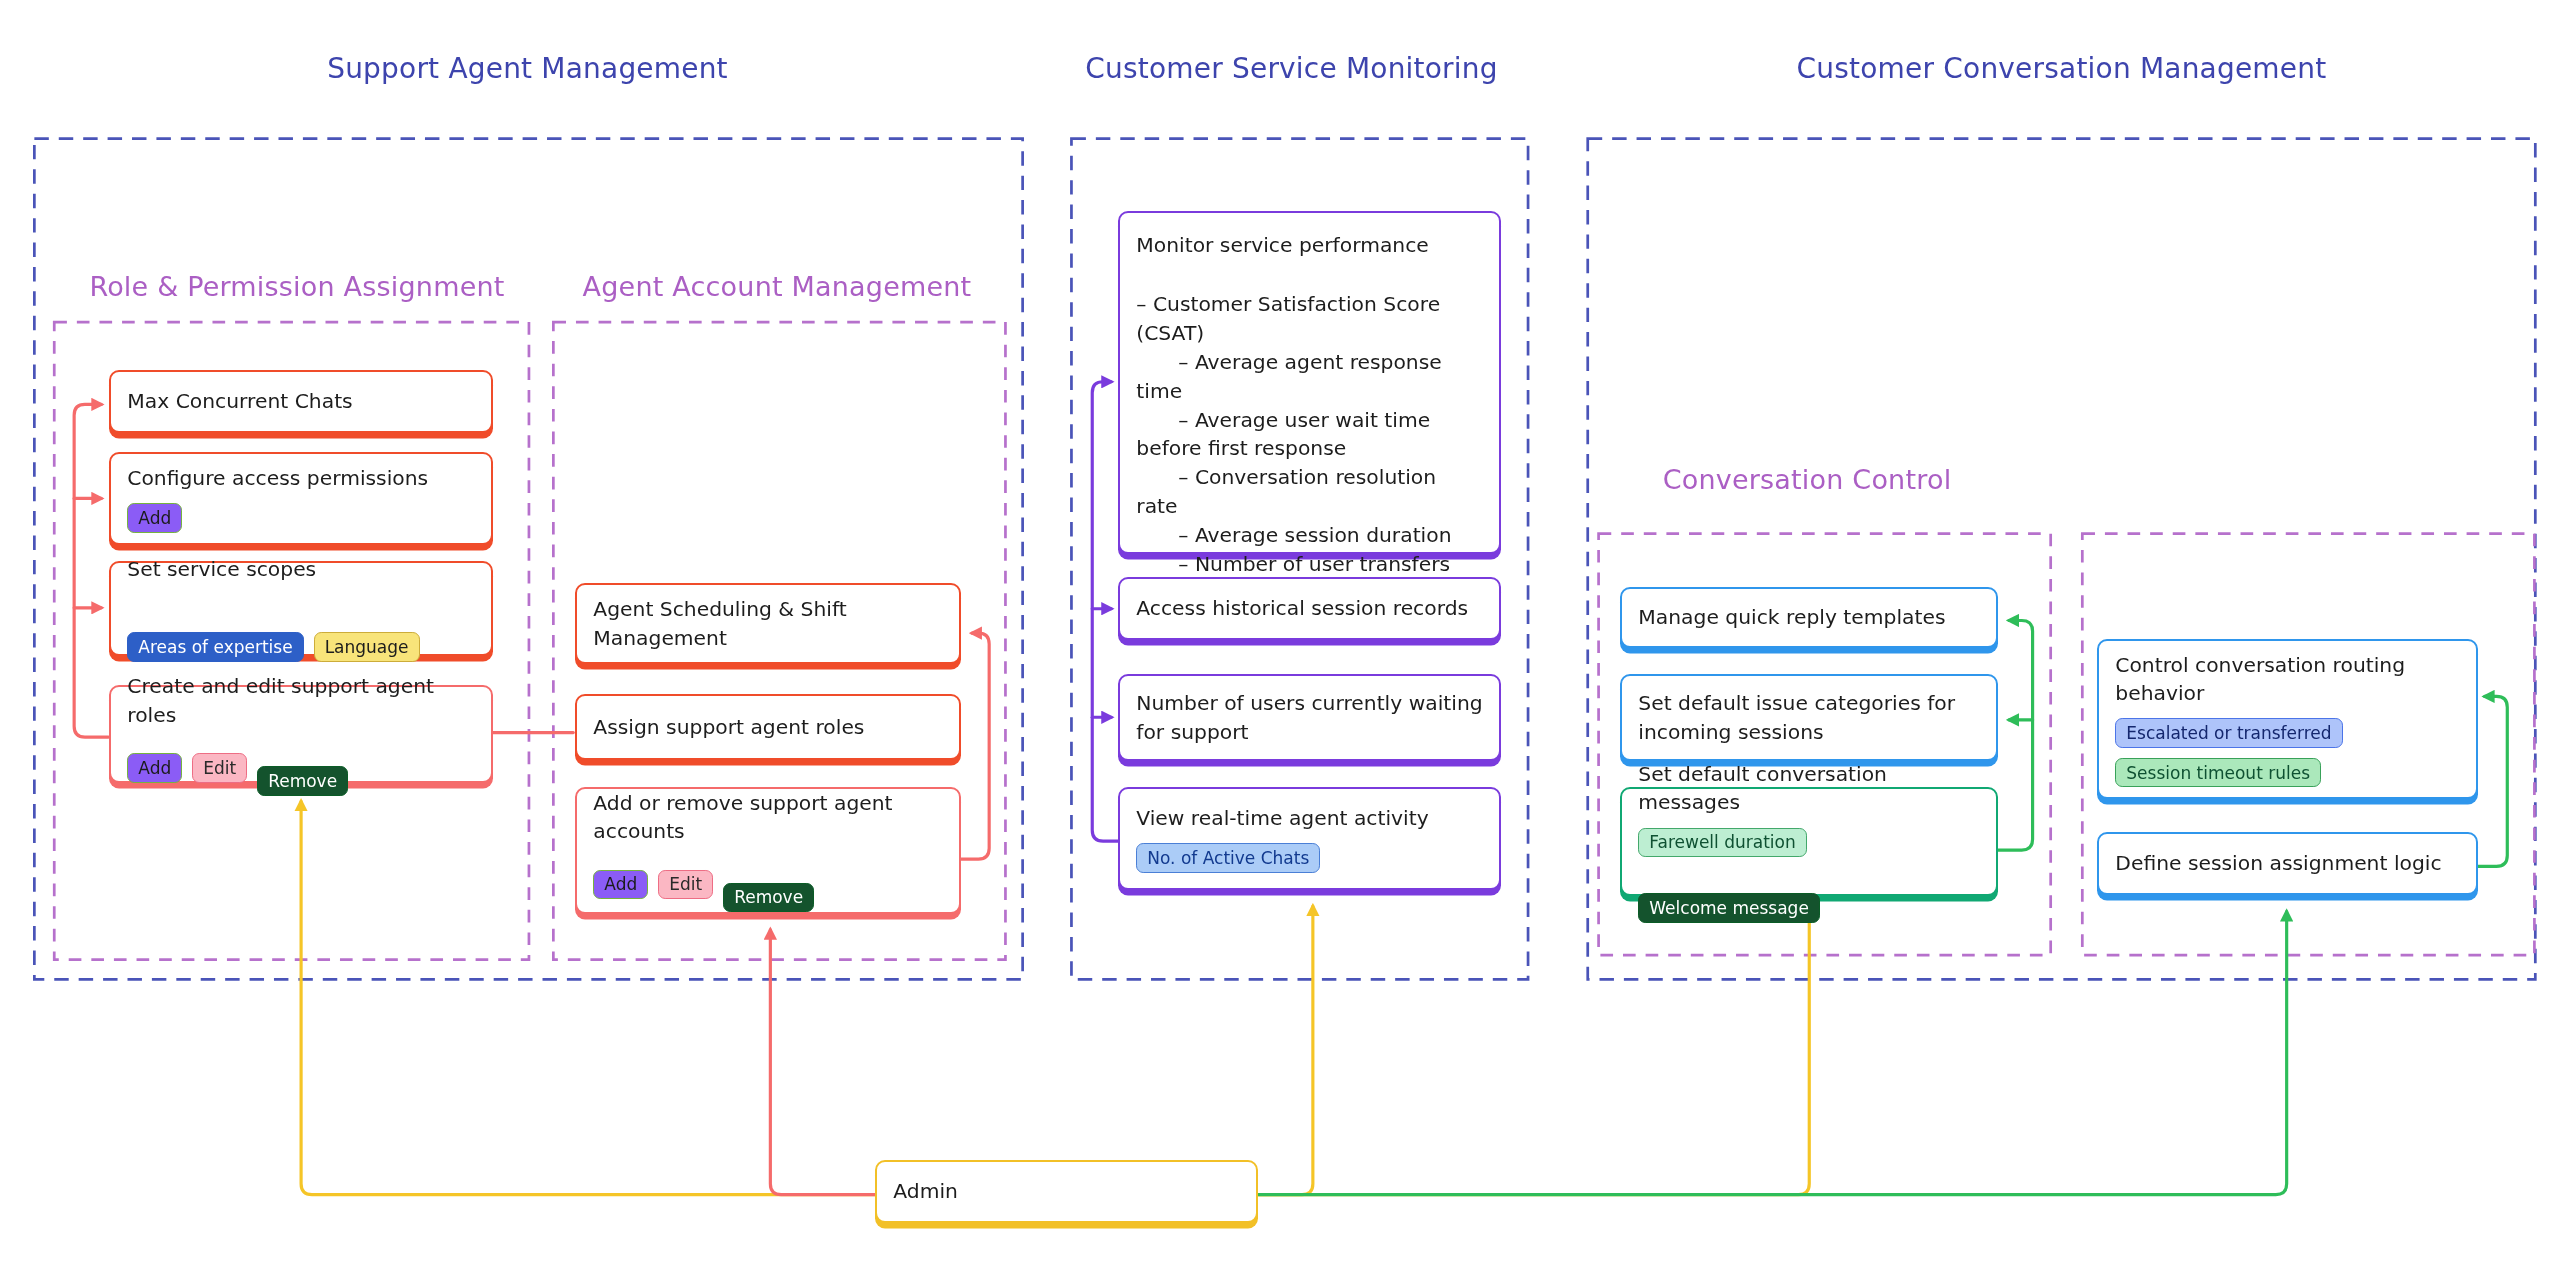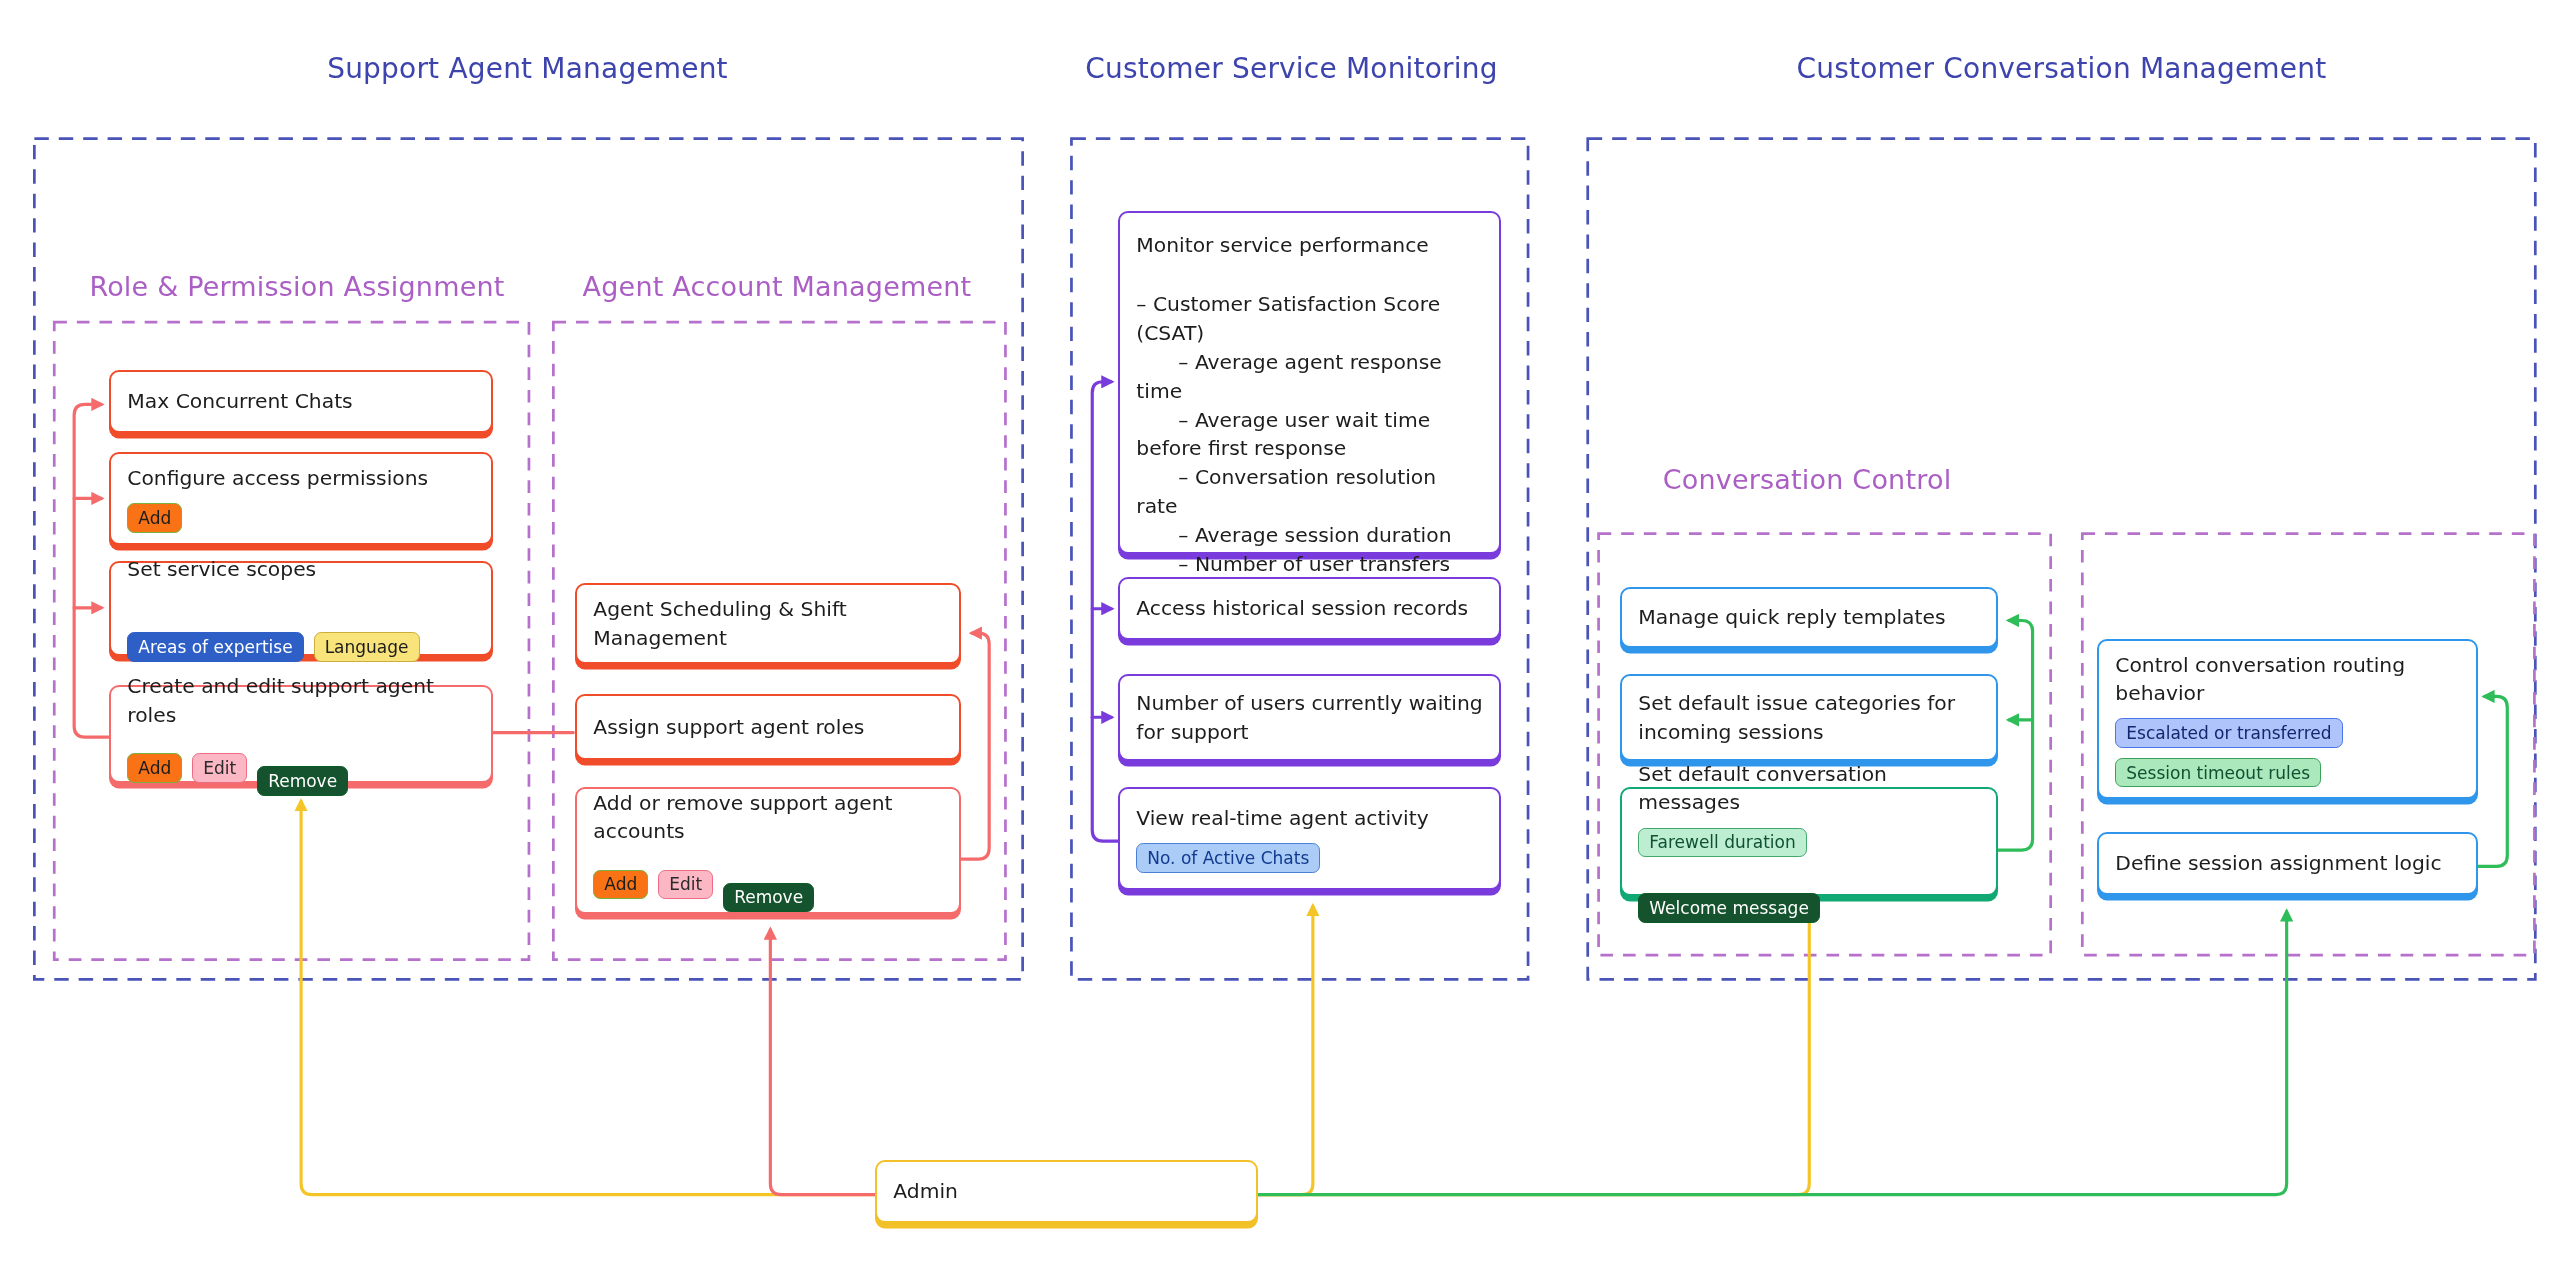--- a/index.html
+++ b/index.html
@@ -30,21 +30,21 @@
   .n-purple{border-color:#7a3bdd;box-shadow:0 5.4px 0 0 #7a3bdd;}
   .n-blue  {border-color:#2f96ec;box-shadow:0 5.4px 0 0 #2f96ec;}
   .n-teal  {border-color:#10a873;box-shadow:0 5.4px 0 0 #10a873;}
   .n-gold  {border-color:#f2c027;box-shadow:0 5.4px 0 0 #f2c027;}
   .badges{display:flex;gap:10px;margin-top:11px;flex-wrap:wrap;align-items:center;}
   .badge{
     display:inline-block;font-size:17px;line-height:1.2;
     padding:3.6px 10px;border-radius:7.2px;border:1.4px solid transparent;
     white-space:nowrap;
   }
-  .b-green     {background:#f97316;border-color:#76b33e;color:#1c1c1c;}
+  .b-green     {background:#8b5cf6;border-color:#76b33e;color:#1c1c1c;}
   .b-pinkb     {background:#fbb7c3;border-color:#ee6d84;color:#2a2a2a;}
   .b-darkgreen {background:#14532d;border-color:#0a5c26;color:#ffffff;margin-top:26px;}
   .b-blue      {background:#2d5fc7;border-color:#2d5fc7;color:#ffffff;}
   .b-yellow    {background:#f8e47a;border-color:#ccac3a;color:#1c1c1c;}
   .b-lightblue {background:#abccf7;border-color:#4a7fd6;color:#123a8f;}
   .b-lightgreen{background:#bdeed2;border-color:#43a86b;color:#0f5132;}
   .b-lightblue2{background:#aec4fa;border-color:#4b74e8;color:#14276e;}
   .b-lightgreen2{background:#abe8bb;border-color:#38a159;color:#0f5132;}
   .mlines{margin-top:31px;}
   .mline{text-indent:42px;line-height:1.42;}

